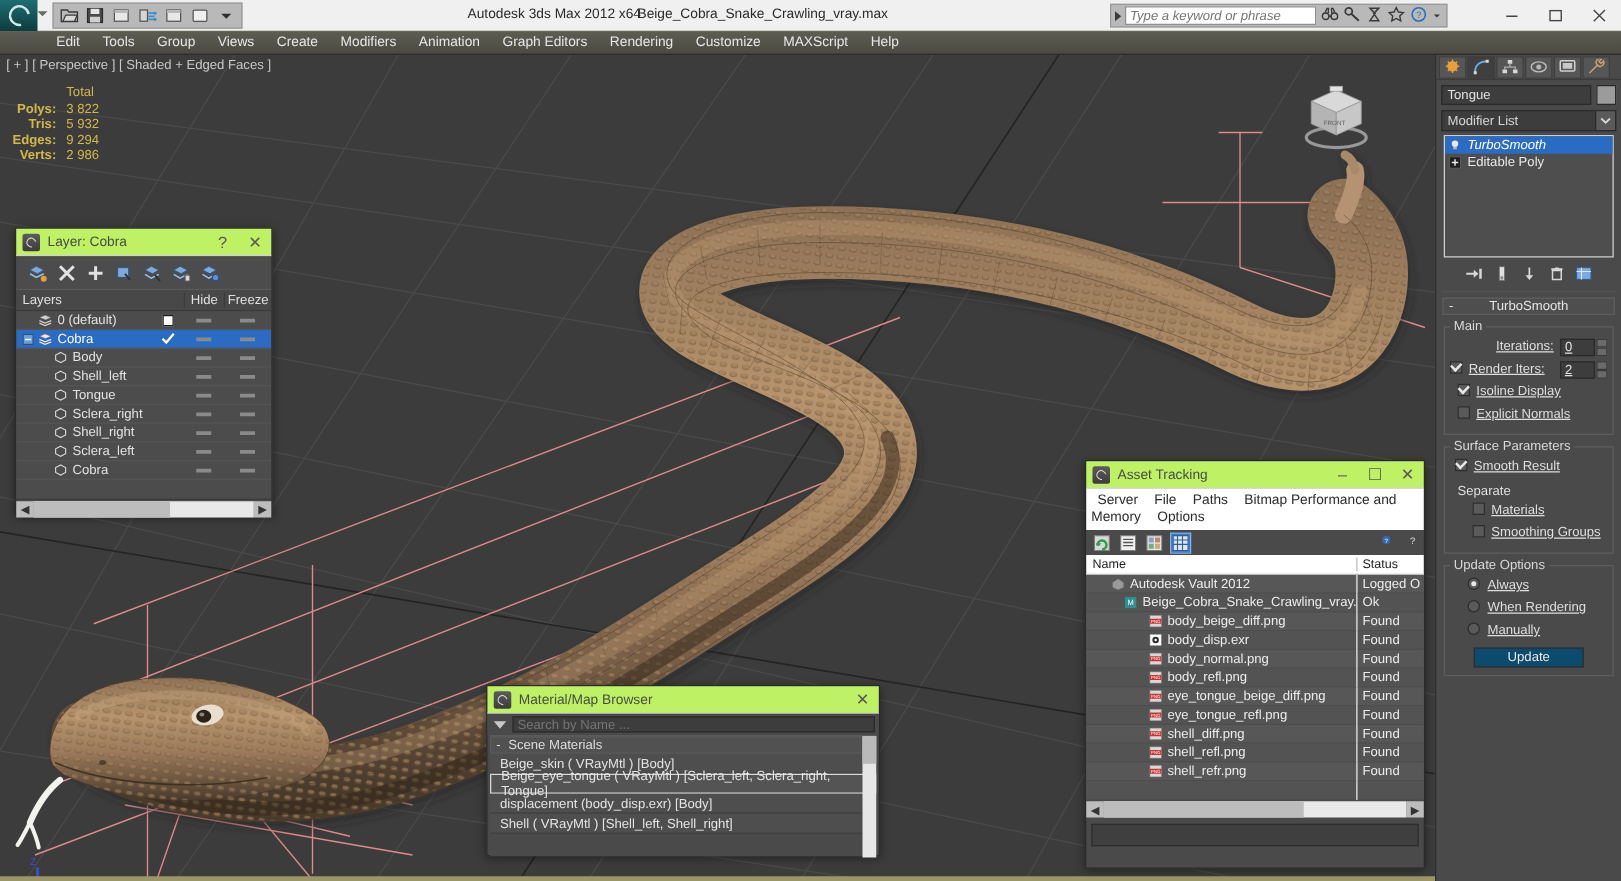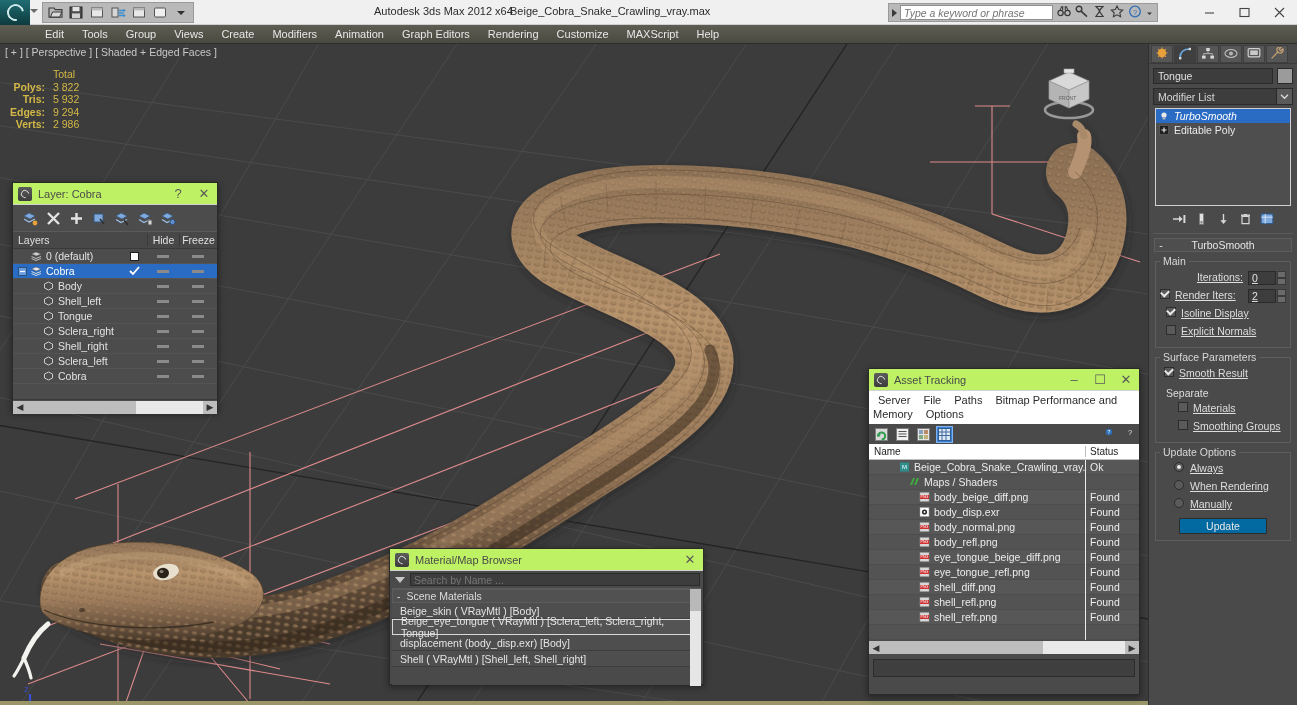--- a/index.html
+++ b/index.html
@@ -228,21 +228,21 @@
   .spin i { flex:1; background:#6a6a6a; border:1px solid #3a3a3a; }
   .chk { width:10px; height:10px; border:1px solid #2d2d2d; background:#5a5a5a; margin-right:5px;
          display:flex; align-items:center; justify-content:center; }
   .chk.on::after { content:""; display:block; width:7px; height:4px; border-left:2px solid #e8e8e8;
                    border-bottom:2px solid #e8e8e8; transform:rotate(-45deg) translate(1px,-1px); }
   .radio { width:10px; height:10px; border-radius:50%; background:#5a5a5a; border:1px solid #2d2d2d;
            margin-right:6px; display:flex; align-items:center; justify-content:center; }
   .radio.on::after { content:""; width:4px; height:4px; border-radius:50%; background:#e8e8e8; }
   .lrow { display:flex; align-items:center; height:15px; color:#dedede; font-size:10.5px; padding-left:6px; }
   .btn-update { margin:4px auto 2px auto; display:block; width:88px; height:16px;
-                background:#0369a1; border:1px solid #2d2d2d; color:#e8e8e8; font-size:10.5px;
+                background:#0c4a6e; border:1px solid #2d2d2d; color:#e8e8e8; font-size:10.5px;
                 font-family:"Liberation Sans",sans-serif; }
 
   
   .snake-svg { position:absolute; left:0; top:0; width:1148px; height:661px; pointer-events:none; }
   .bottom-strip { position:absolute; left:0; bottom:0; width:1148px; height:4px; background:#9a9668; }
 </style>
 </head>
 <body>
 
 <div id="app">
@@ -893,42 +893,41 @@
           </svg>
       </span>
     </div>
 
     <div class="at-head">
       <span class="at-h-name">Name</span>
       <span class="at-h-status">Status</span>
     </div>
 
     <div class="at-rows">
+      <div class="at-row">
+        <span class="at-r-name" style="padding-left:20px">
+          <svg class="ft-ico" viewBox="0 0 11 10">
+              <path d="M1 4l4.5-3L10 4v4l-4.5 2L1 8z" fill="#9a9a9a" stroke="#6a6a6a" stroke-width=".6"></path>
+            </svg>
+          <span>Autodesk Vault 2012</span>
+        </span>
+        <span class="at-r-status">Logged O</span>
+      </div>
 
       <div class="at-row">
         <span class="at-r-name" style="padding-left:30px">
           <svg class="ft-ico" viewBox="0 0 11 10">
               <rect x="1" y=".5" width="9" height="9" fill="#2e8f8f"></rect>
               <text x="5.5" y="7.2" font-size="6" fill="#fff" text-anchor="middle" font-family="Liberation Sans">M</text>
             </svg>
           <span>Beige_Cobra_Snake_Crawling_vray.max</span>
         </span>
         <span class="at-r-status">Ok</span>
       </div>
 
-      <div class="at-row">
-        <span class="at-r-name" style="padding-left:40px">
-          <svg class="ft-ico" viewBox="0 0 11 10">
-              <path d="M1 8L4 1h2L3 8z" fill="#3fae3f"></path>
-              <path d="M5 8L8 1h2L7 8z" fill="#3fae3f"></path>
-            </svg>
-          <span>Maps / Shaders</span>
-        </span>
-        <span class="at-r-status"></span>
-      </div>
 
       <div class="at-row">
         <span class="at-r-name" style="padding-left:50px">
           <svg class="ft-ico" viewBox="0 0 11 10">
               <rect x="1" y=".5" width="9" height="9" fill="#d8d8d8" stroke="#999" stroke-width=".5"></rect>
               <rect x="1" y="3" width="9" height="4" fill="#d03030"></rect>
               <text x="5.5" y="6.4" font-size="3.6" fill="#fff" text-anchor="middle" font-family="Liberation Sans">PNG</text>
             </svg>
           <span>body_beige_diff.png</span>
         </span>

